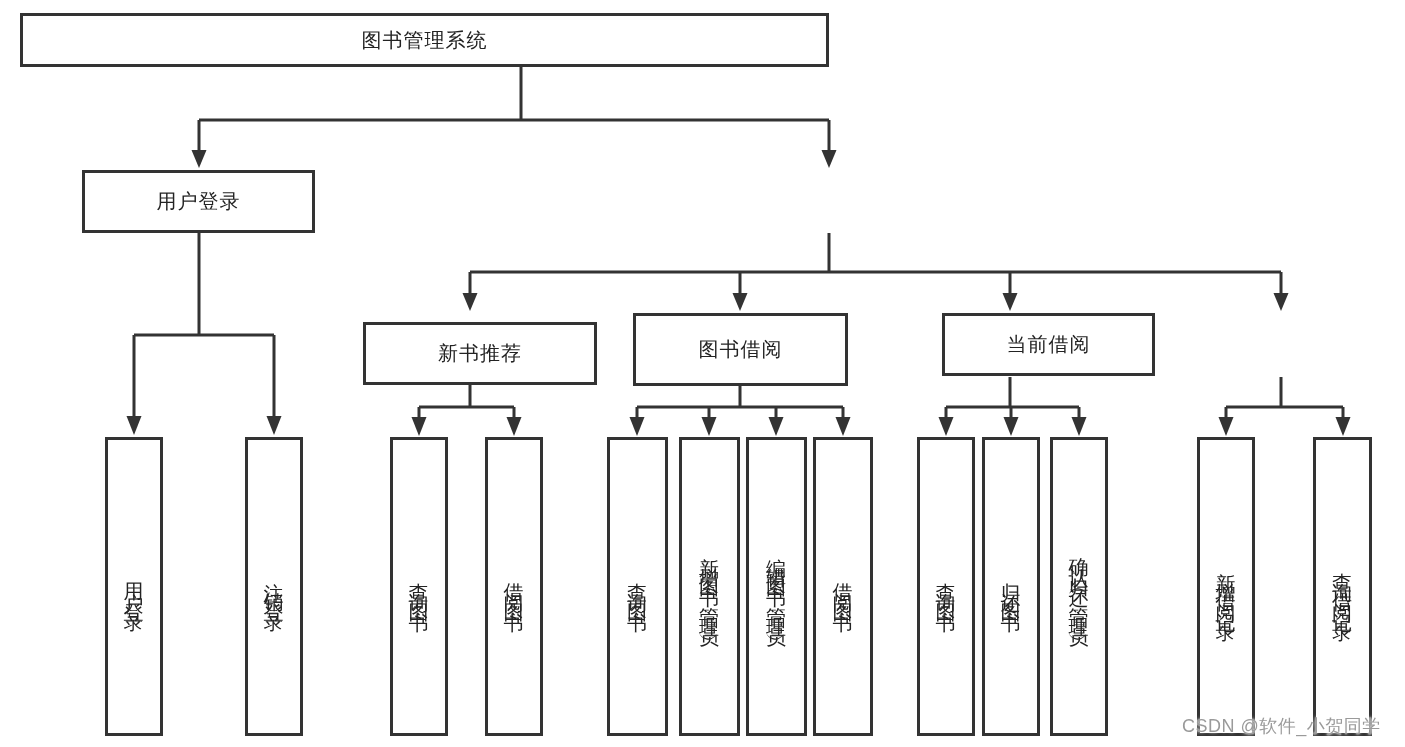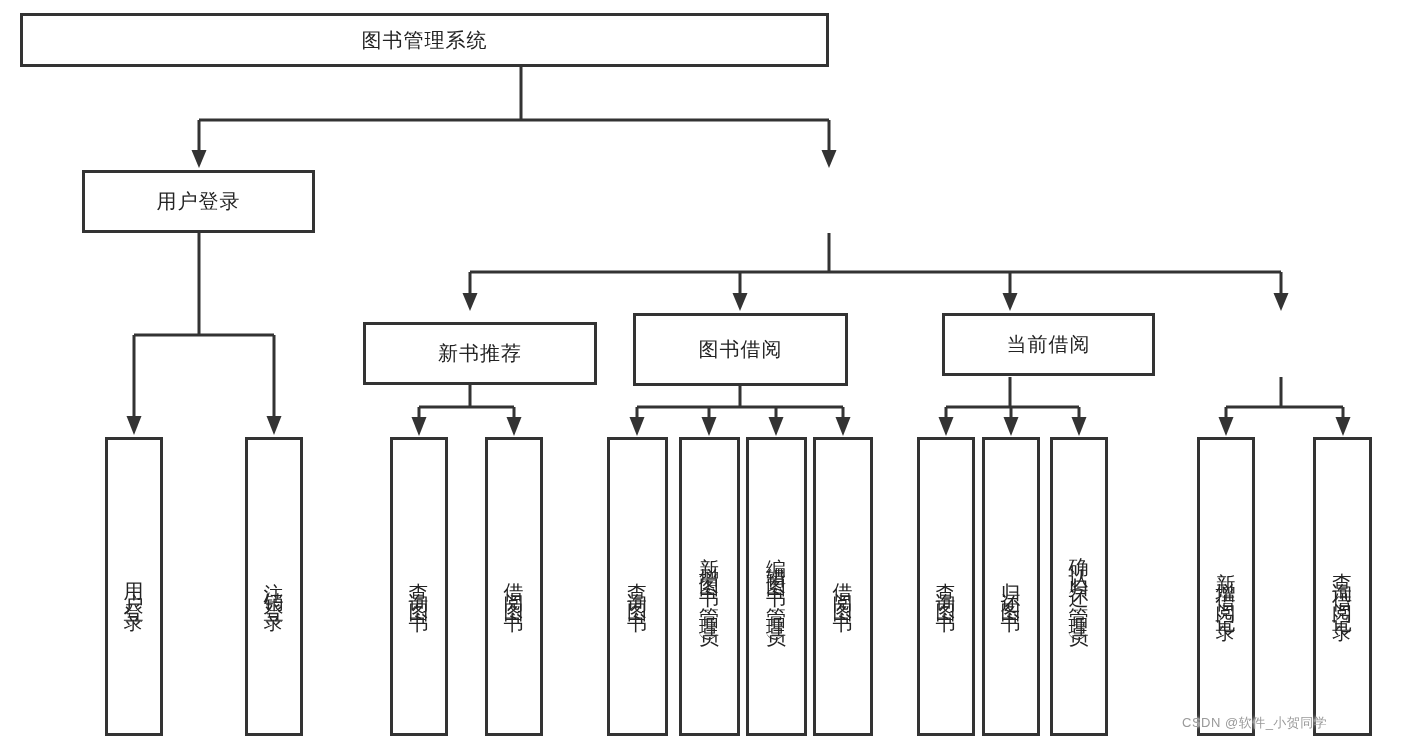--- a/index.html
+++ b/index.html
@@ -40,21 +40,21 @@
     font-size:20px;
     line-height:1.1;
     letter-spacing:10px;
     white-space:nowrap;
   }
   #watermark{
     position:absolute;
     left:1182px;
     top:714px;
     z-index:3;
-    font-size:13px;
+    font-size:18px;
     letter-spacing:0.5px;
     color:var(--watermark);
     text-shadow:0 0 2px #ffffff,0 0 4px #ffffff;
     white-space:nowrap;
   }
 </style>
 </head>
 <body>
 
 <div id="diagram">

